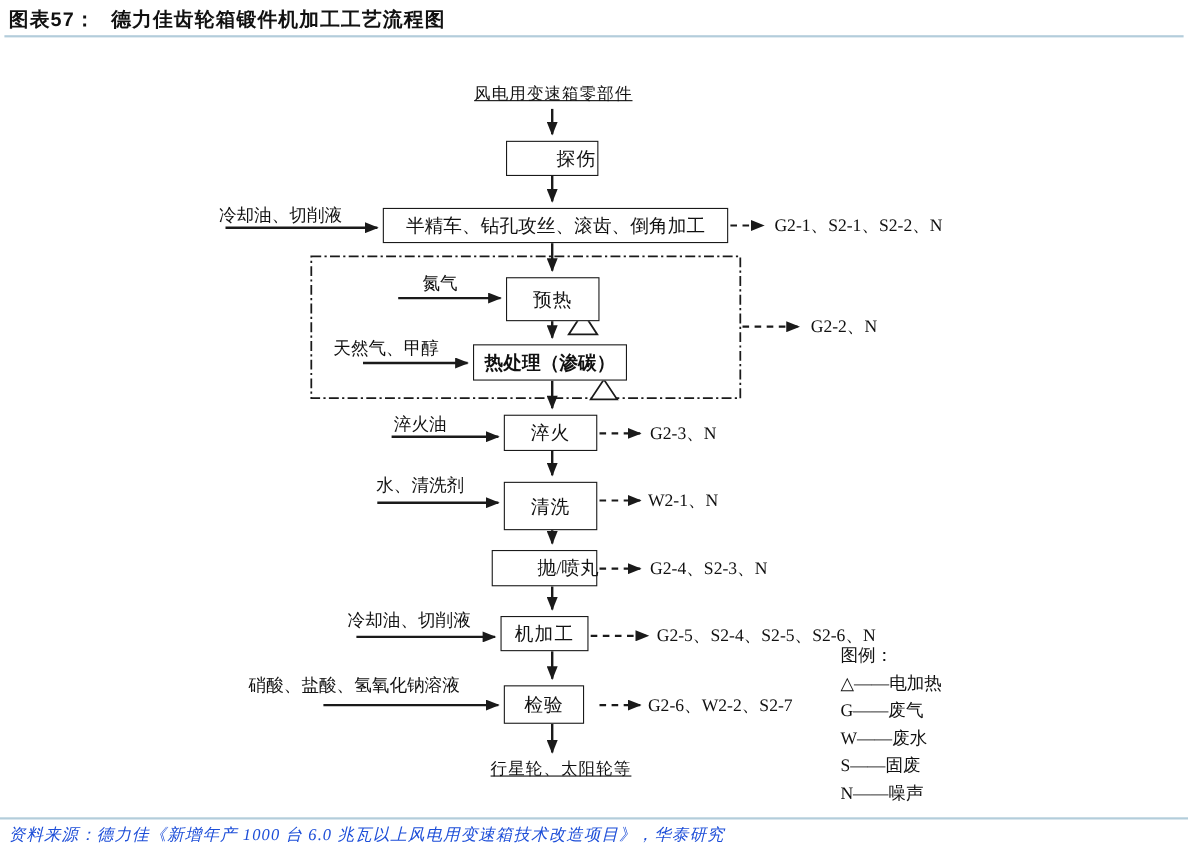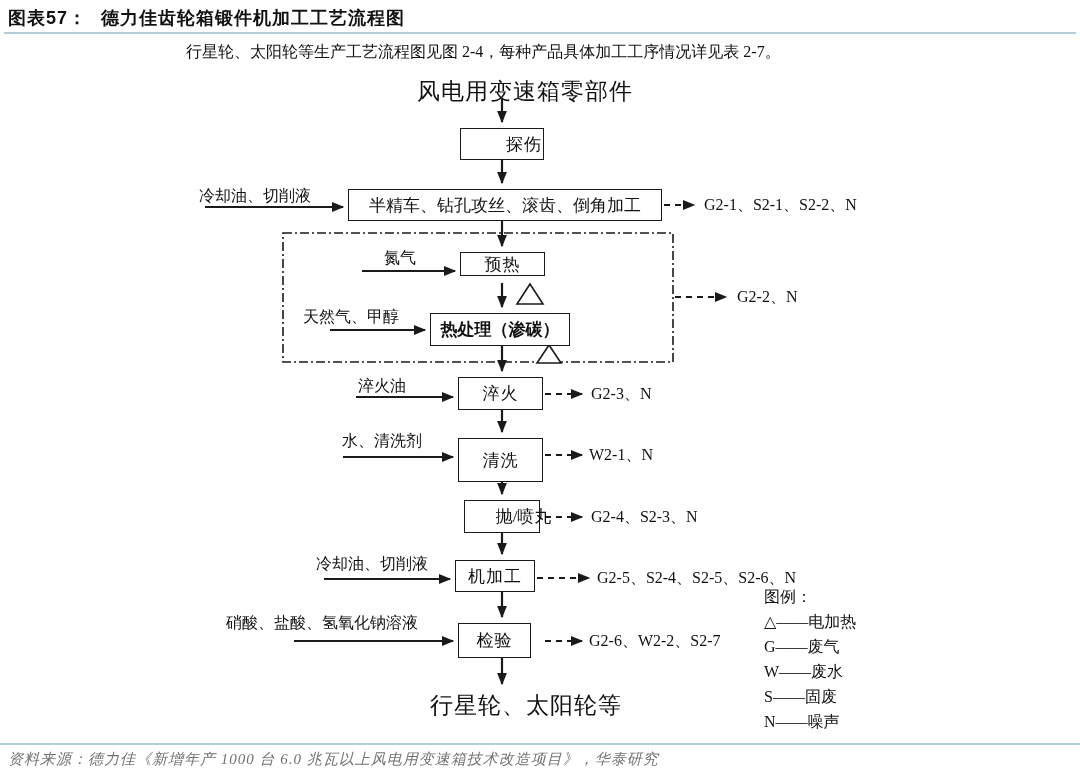--- a/index.html
+++ b/index.html
@@ -16,28 +16,28 @@
   .rule-top{position:absolute;left:4px;top:32px;width:1072px;height:2px;background:#b3cddb;}
   .subtitle{position:absolute;left:186px;top:42px;font-size:16px;white-space:nowrap;}
   
   .node{
     position:absolute;border:1.6px solid #1a1a1a;background:#fff;
     display:flex;align-items:center;justify-content:center;
     font-size:17px;white-space:nowrap;box-sizing:border-box;letter-spacing:1px;
   }
   .n0{left:460px;top:128px;width:84px;height:32px;padding-left:44px;}
   .n1{left:348px;top:189px;width:314px;height:32px;letter-spacing:0;}
-  .n2{left:460px;top:252px;width:85px;height:24px;}
+  .n2{left:460px;top:252px;width:85px;height:40px;}
   .n3{left:430px;top:313px;width:140px;height:33px;letter-spacing:0;font-weight:bold;}
   .n4{left:458px;top:377px;width:85px;height:33px;}
   .n5{left:458px;top:438px;width:85px;height:44px;}
-  .n6{left:464px;top:500px;width:76px;height:33px;letter-spacing:0;padding-left:43px;}
+  .n6{left:447px;top:500px;width:96px;height:33px;letter-spacing:0;padding-left:43px;}
   .n7{left:455px;top:560px;width:80px;height:32px;}
   .n8{left:458px;top:623px;width:73px;height:35px;}
-  .flow-text{position:absolute;font-size:23px;white-space:nowrap;letter-spacing:1px;}
+  .flow-text{position:absolute;font-size:15px;white-space:nowrap;letter-spacing:1px;text-decoration:underline;}
   .start-label{left:417px;top:76px;width:172px;text-align:center;}
   .end-label{left:430px;top:690px;width:160px;text-align:center;}
   
   .side-label{position:absolute;font-size:16px;white-space:nowrap;}
   .in1{left:199px;top:186px;}
   .in2{left:384px;top:248px;}
   .in3{left:303px;top:307px;}
   .in4{left:358px;top:376px;}
   .in5{left:342px;top:431px;}
   .in7{left:316px;top:554px;}
@@ -48,35 +48,34 @@
   .out5{left:589px;top:445px;}
   .out6{left:591px;top:507px;}
   .out7{left:597px;top:568px;}
   .out8{left:589px;top:631px;}
   
   .legend{position:absolute;left:764px;top:584px;font-size:16px;line-height:25px;white-space:nowrap;}
   
   .rule-bottom{position:absolute;left:0;top:743px;width:1080px;height:2px;background:#b3cddb;}
   .source{
     position:absolute;left:8px;top:750px;font-size:15px;font-style:italic;
-    color:#737373;letter-spacing:1px;white-space:nowrap;
+    color:#1d4ed8;letter-spacing:1px;white-space:nowrap;
   }
   svg.overlay{position:absolute;left:0;top:0;pointer-events:none;}
 </style>
 </head>
 <body>
 
 <div class="page">
 
   <div class="fig-header">
     <span class="fig-label">图表57：</span><span>德力佳齿轮箱锻件机加工工艺流程图</span>
   </div>
   <div class="rule-top"></div>
 
-  <div class="subtitle">行星轮、太阳轮等生产工艺流程图见图 2-4，每种产品具体加工工序情况详见表 2-7。</div>
 
   <svg class="overlay" width="1080" height="775" viewBox="0 0 1080 775">
     <defs>
       <marker id="ah" viewBox="0 0 10 8" refX="9" refY="4" markerWidth="13" markerHeight="10" markerUnits="userSpaceOnUse" orient="auto">
         <path d="M0,0 L10,4 L0,8 z" fill="#1a1a1a"></path>
       </marker>
     </defs>
 
     <rect x="283" y="233" width="390" height="129" fill="none" stroke="#1a1a1a" stroke-width="1.6" stroke-dasharray="9 3 2 3"></rect>
 

